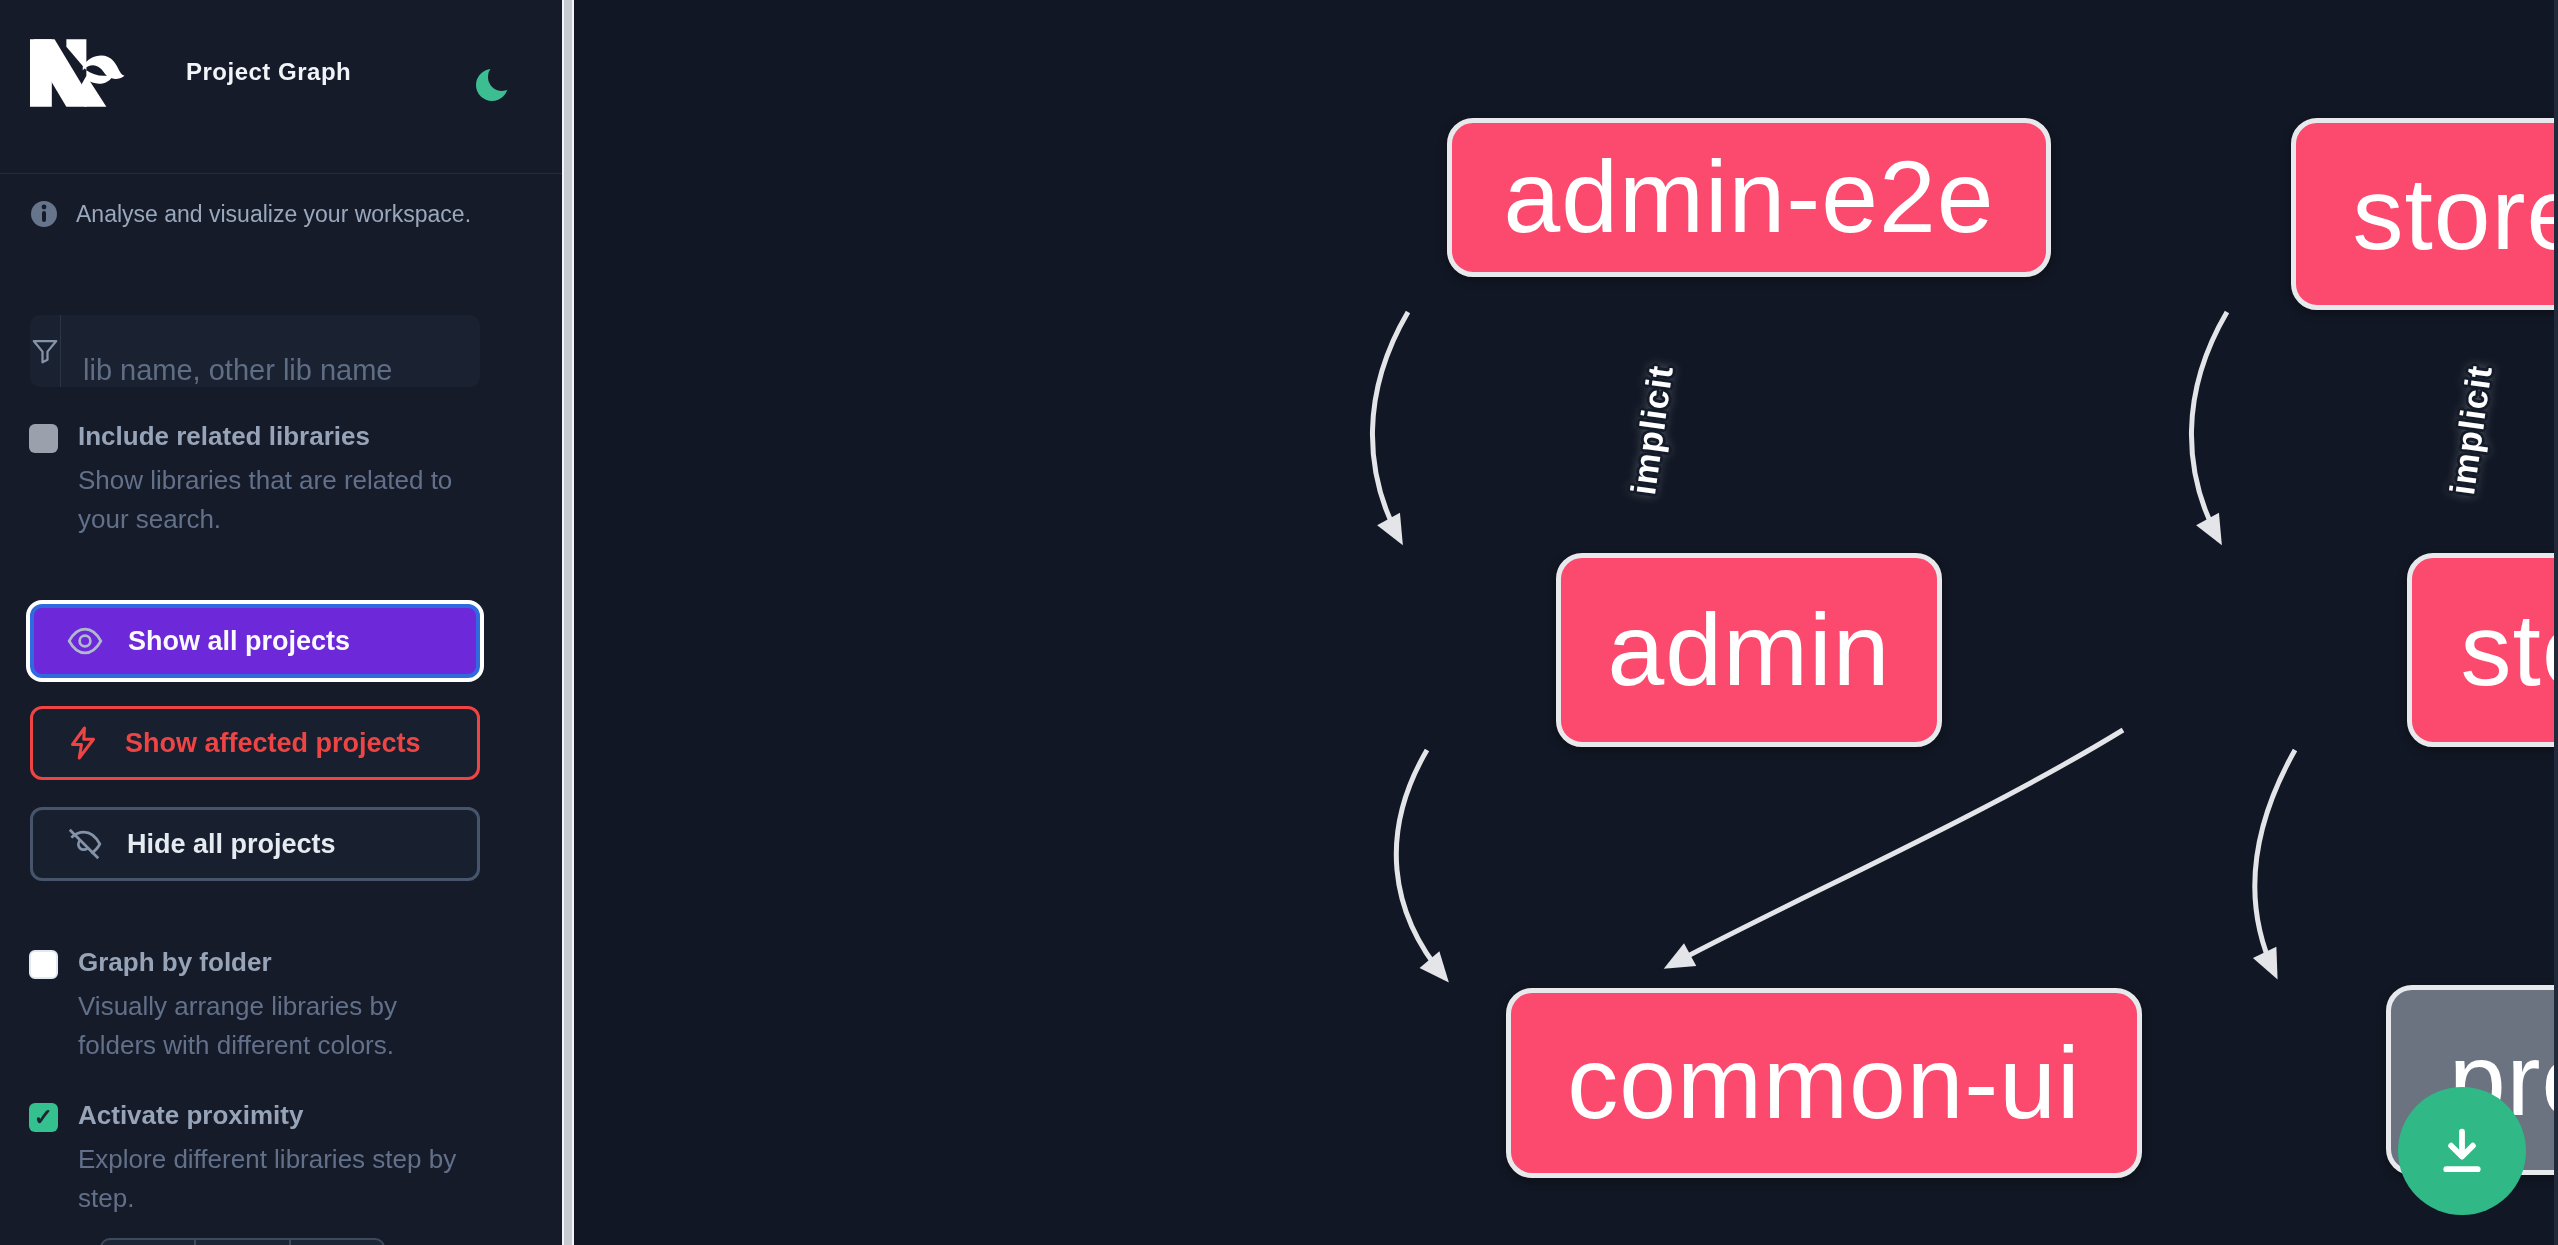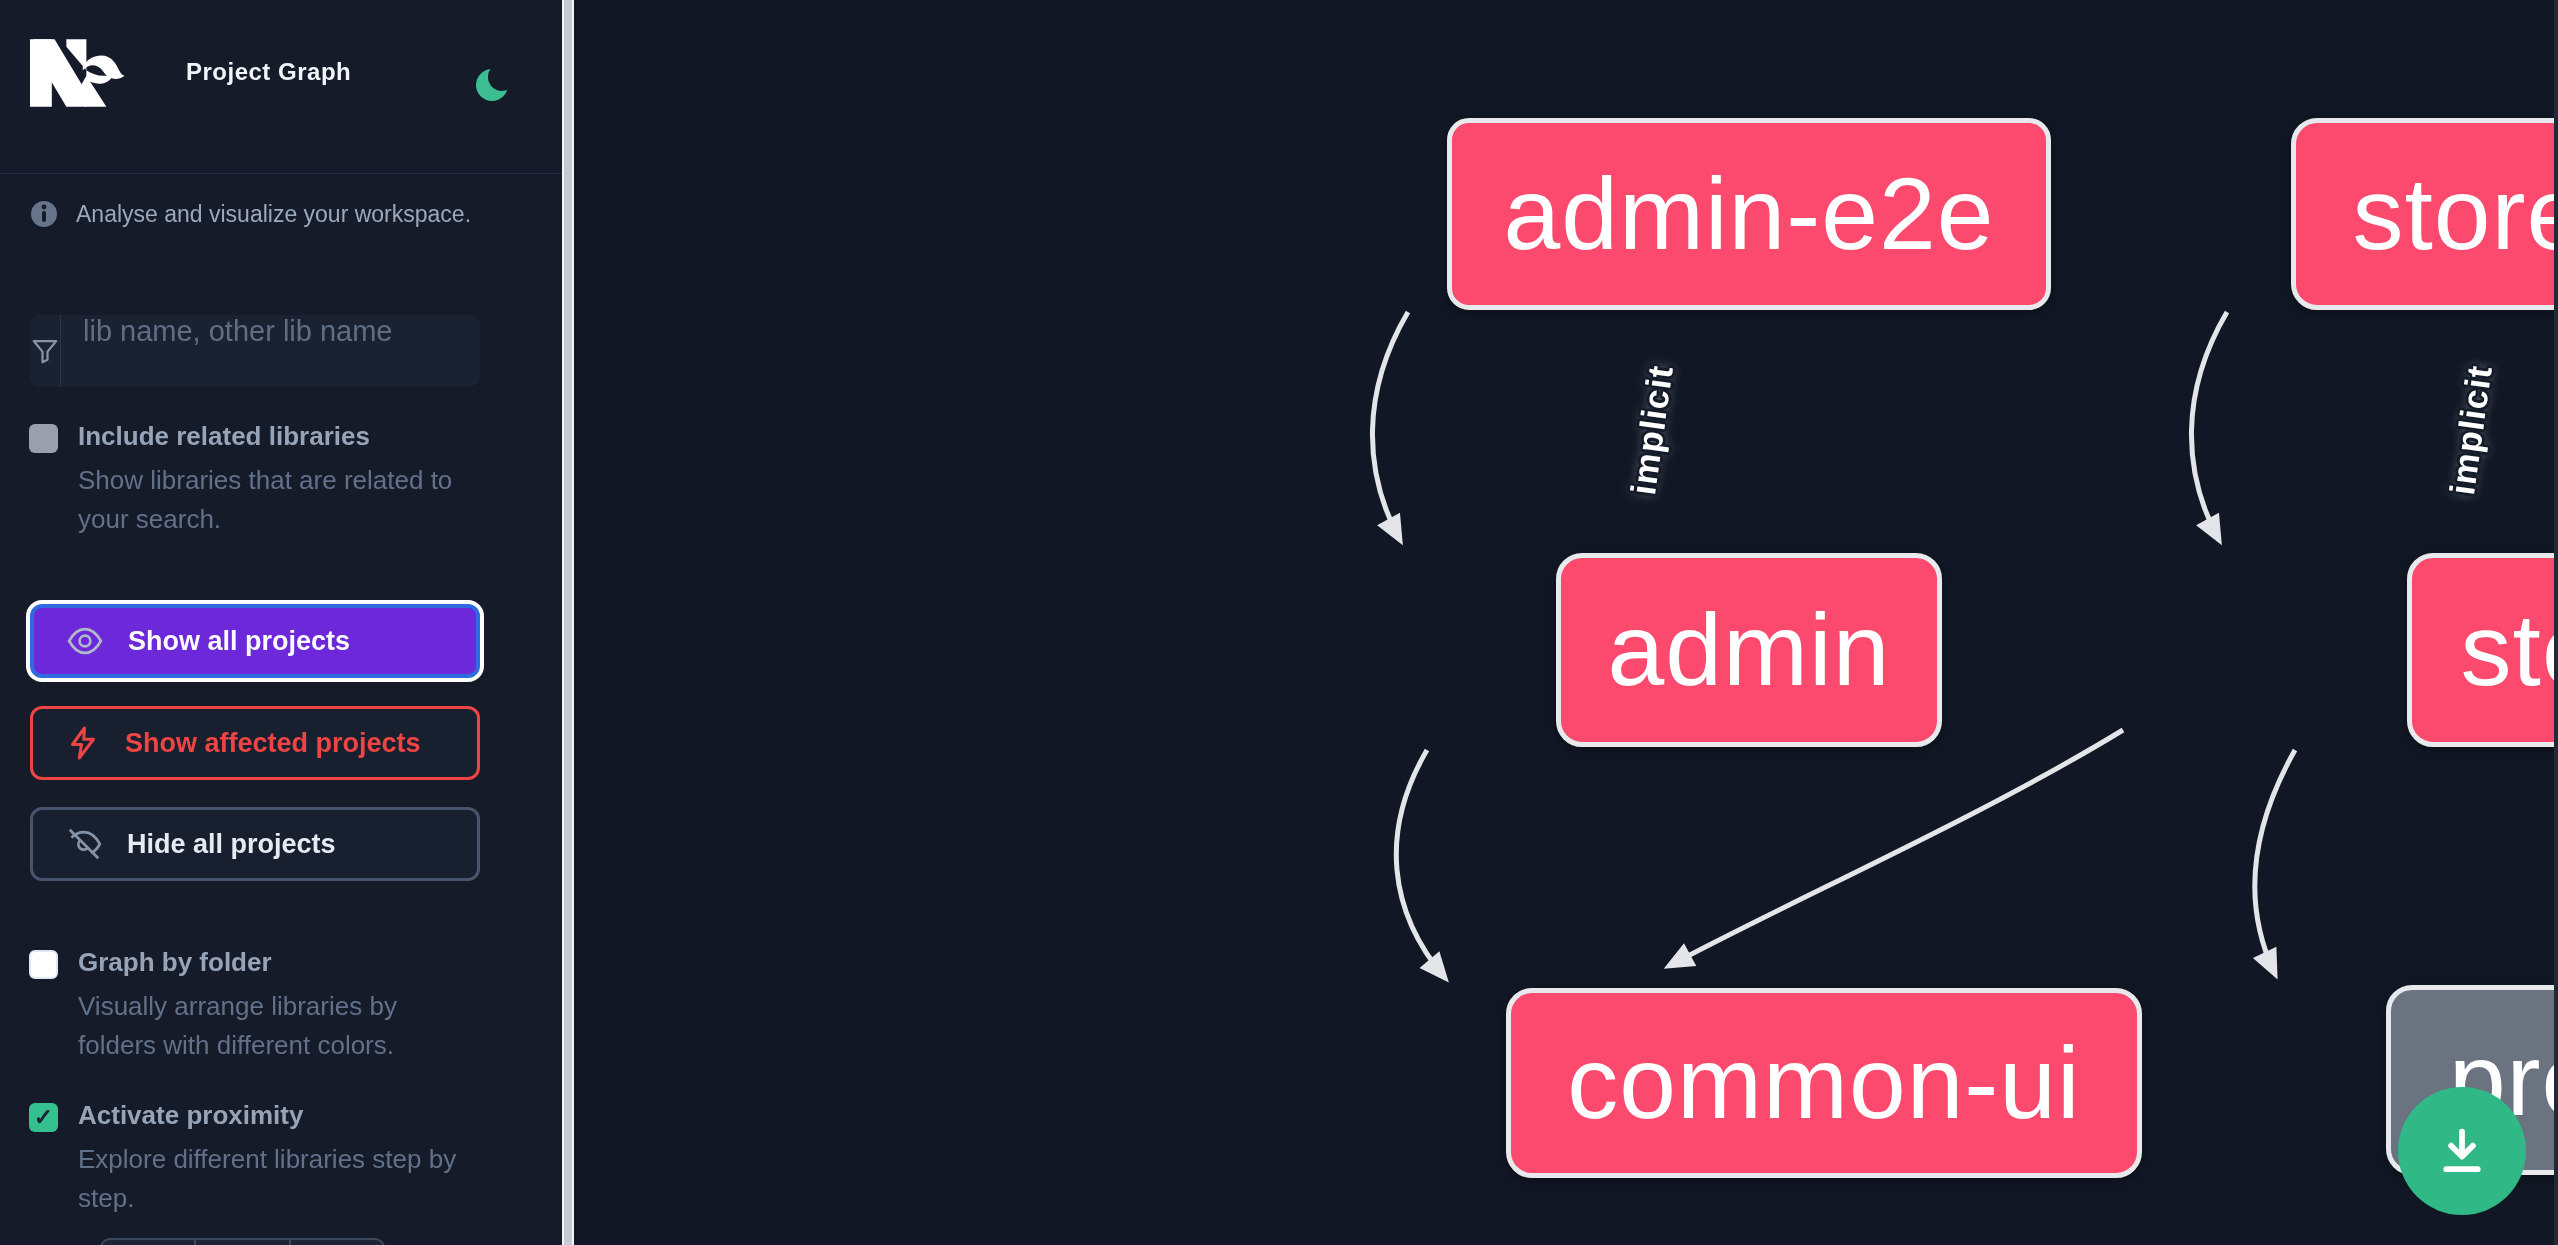--- a/index.html
+++ b/index.html
@@ -19,21 +19,21 @@
   .logo{position:absolute;left:30px;top:38px;width:100px;height:70px;}
   .app-title{position:absolute;left:186px;top:58px;font-size:24px;font-weight:700;color:#f1f5f9;letter-spacing:.5px;}
   .theme-toggle{position:absolute;left:474px;top:64px;width:40px;height:40px;cursor:pointer;}
 
   
   .info-row{position:absolute;left:30px;top:200px;width:500px;display:flex;align-items:center;gap:18px;}
   .info-text{color:#9aa8bd;font-size:23px;}
 
   
   .search{position:absolute;left:30px;top:315px;width:450px;height:72px;background:#1a2231;
-          border-radius:10px;display:flex;align-items:flex-start;box-sizing:border-box;}
+          border-radius:10px;display:flex;align-items:flex-end;box-sizing:border-box;}
   .search-iconbox{width:58px;height:100%;display:flex;align-items:center;justify-content:center;
                   border-right:1px solid #2a3547;}
   .search input{flex:1;background:transparent;border:none;outline:none;color:#cbd5e1;
                 font-size:29px;padding:0 22px;font-family:"Liberation Sans",sans-serif;}
   .search input::placeholder{color:#5f6e85;}
 
   
   .check-row{position:absolute;left:29px;width:470px;}
   .check-box{position:absolute;left:0;top:2px;width:29px;height:29px;border-radius:6px;cursor:pointer;}
   .cb-gray{background:#9aa1ad;}
@@ -93,21 +93,21 @@
       <path d="M 1940,312 C 1893,392 1895,472 1932,540" marker-end="url(#arrow)"></path>
       <path d="M 1140,750 C 1092,832 1102,912 1158,978" marker-end="url(#arrow)"></path>
       <path d="M 1836,730 C 1692,818 1505,900 1382,966" marker-end="url(#arrow)"></path>
       <path d="M 2008,750 C 1963,830 1955,905 1988,974" marker-end="url(#arrow)"></path>
     </g>
   </svg>
 
   <span class="edge-label" style="left:1078px;top:430px;">implicit</span>
   <span class="edge-label" style="left:1897px;top:430px;">implicit</span>
 
-  <div class="node" style="left:873px;top:118px;width:604px;height:192px;border-radius:22px;">admin-e2e</div>
+  <div class="node" style="left:873px;top:118px;width:604px;height:159px;">admin-e2e</div>
   <div class="node" style="left:1717px;top:118px;width:563px;height:192px;">store-e2e</div>
   <div class="node" style="left:982px;top:553px;width:386px;height:194px;">admin</div>
   <div class="node" style="left:1833px;top:553px;width:339px;height:194px;">store</div>
   <div class="node" style="left:932px;top:988px;width:636px;height:190px;">common-ui</div>
   <div class="node node-gray" style="left:1812px;top:985px;width:525px;height:190px;">products</div>
 </div>
 
 <div class="right-strip"></div>
 
 <div class="sidebar">

